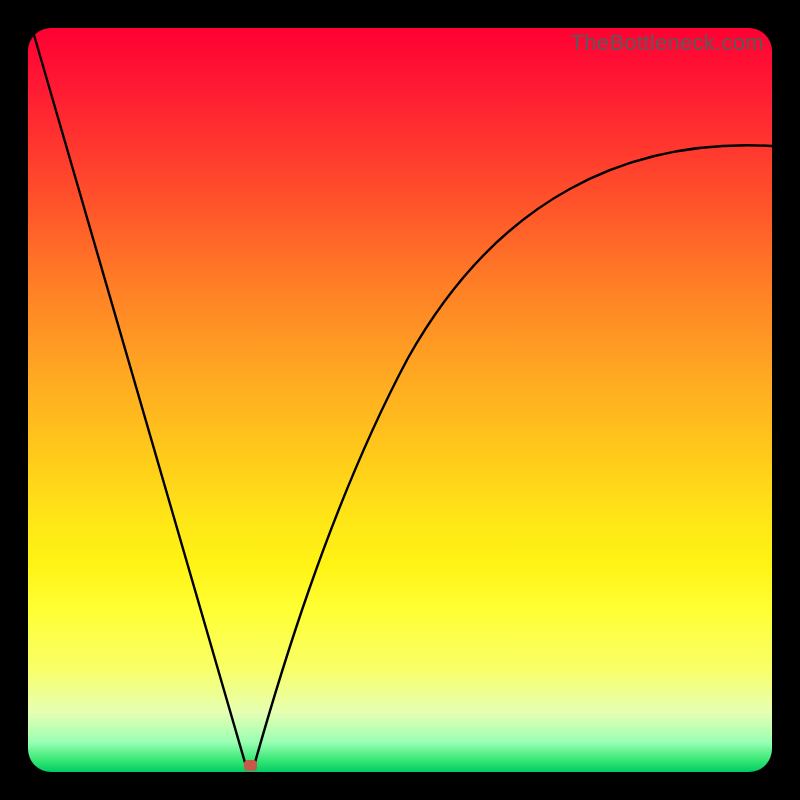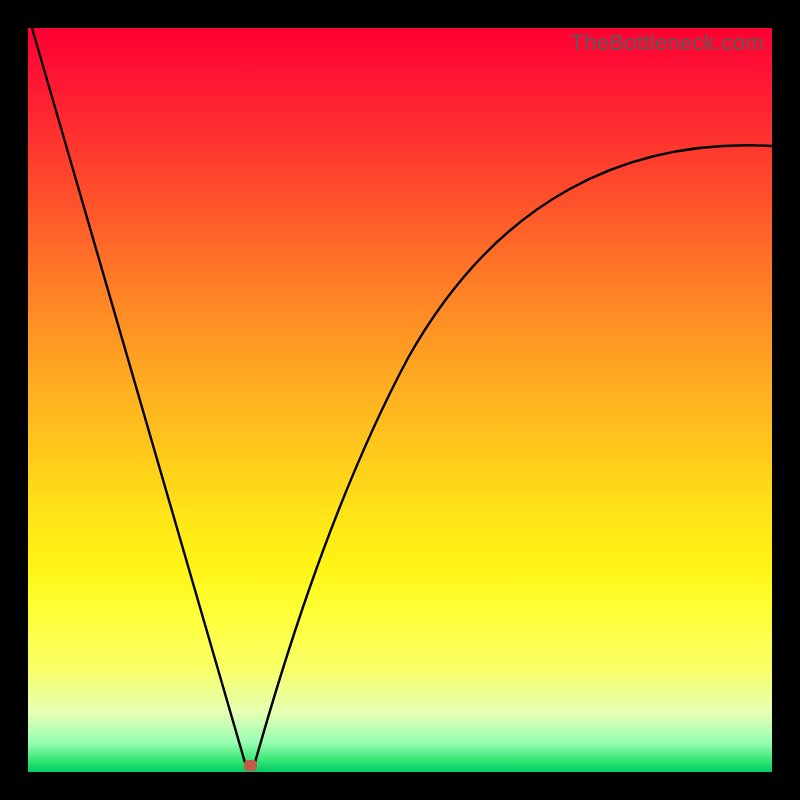--- a/index.html
+++ b/index.html
@@ -33,20 +33,21 @@
       #ffcc1a 58%,
       #ffe617 66%,
       #fff314 72%,
       #ffff33 78%,
       #f9ff66 86%,
       #e6ffb3 92%,
       #99ffb3 96%,
       #33e673 98.5%,
       #00cc66 100%
     );
+    border-radius: 23px;
   }
   .watermark {
     position: absolute;
     top: 2px;
     right: 8px;
     color: #5a5a5a;
     font-size: 22px;
     font-weight: 500;
     letter-spacing: 0.3px;
     user-select: none;

